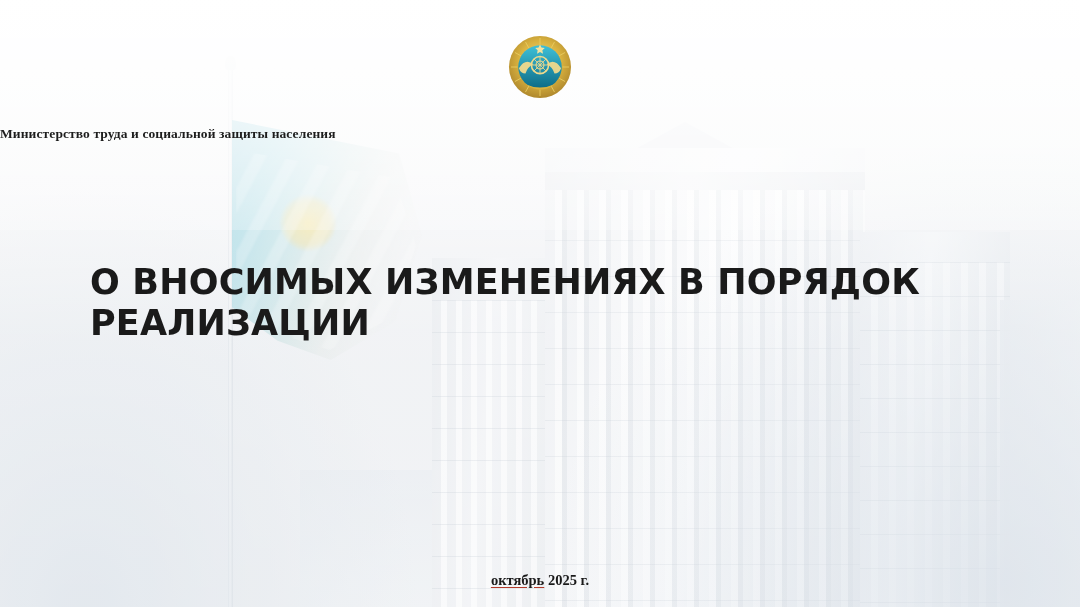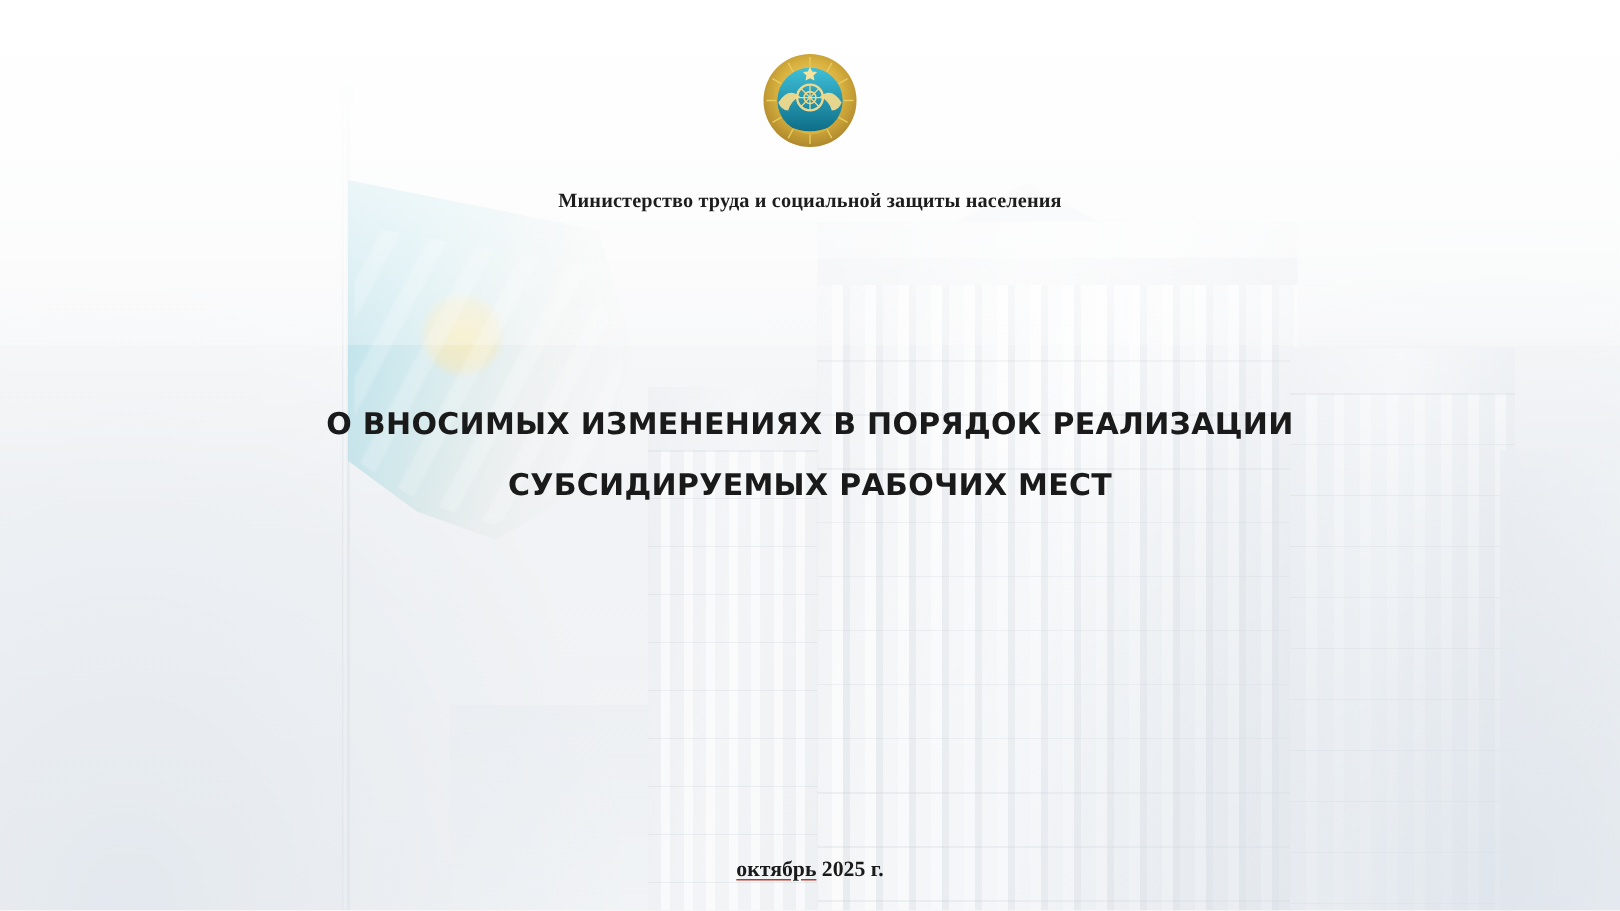--- a/index.html
+++ b/index.html
@@ -286,39 +286,38 @@
     width: 66px;
     height: 66px;
   }
 
   
   .ministry {
     position: absolute;
     left: 0;
     right: 0;
     top: 125px;
-    text-align: center;
+    text-align: left;
     font-family: "Liberation Serif", serif;
     font-weight: bold;
     font-size: 13.5px;
     line-height: 18px;
     color: #1d1d1d;
     letter-spacing: 0.1px;
   }
 
   
   .title {
     position: absolute;
     left: 90px;
     right: 90px;
     top: 262px;
-    text-align: center;
     font-family: "DejaVu Sans", sans-serif;
     font-weight: bold;
-    font-size: 20px;
+    font-size: 35px;
     line-height: 41px;
     color: #1a1a1a;
     letter-spacing: 0.2px;
   }
 
   
   .footer-date {
     position: absolute;
     left: 0;
     right: 0;
@@ -421,21 +420,20 @@
         <path d="M28 76 q22 10 44 0 q-20 16 -44 0z" fill="#d9b23f"></path>
       </svg>
     </div>
 
     <div class="ministry">
       <div>Министерство труда и социальной защиты населения</div>
     </div>
 
     <div class="title">
       <div>О ВНОСИМЫХ ИЗМЕНЕНИЯХ В ПОРЯДОК РЕАЛИЗАЦИИ</div>
-      <div>СУБСИДИРУЕМЫХ РАБОЧИХ МЕСТ</div>
     </div>
 
     <div class="footer-date">
       <span class="u">октябрь</span><span> 2025 г.</span>
     </div>
 
   </div>
 </div>
 
 </body></html>

